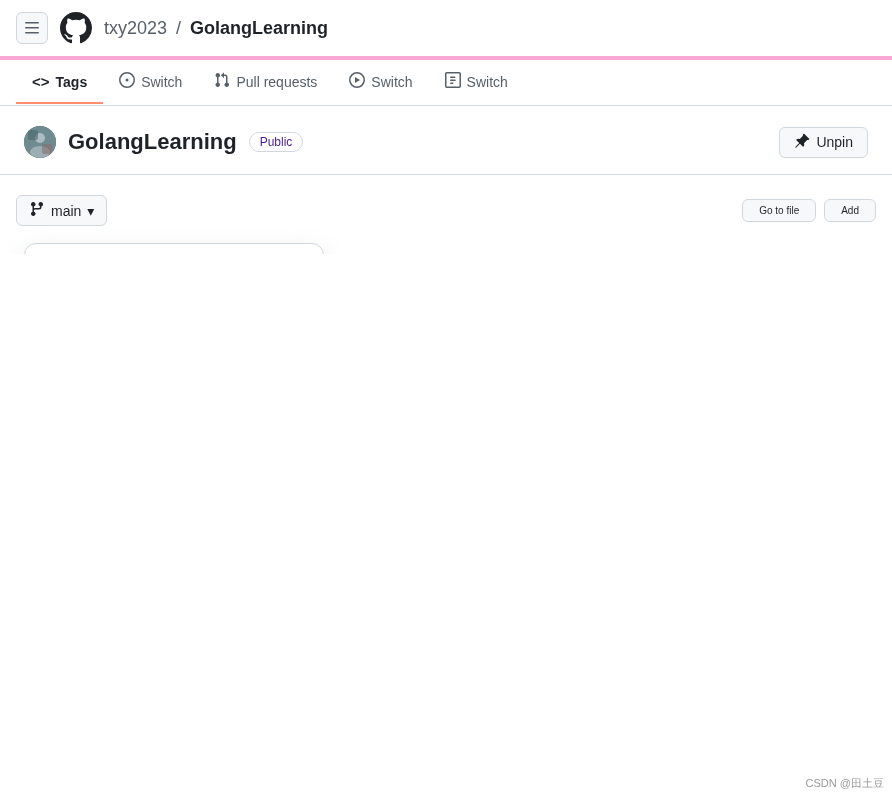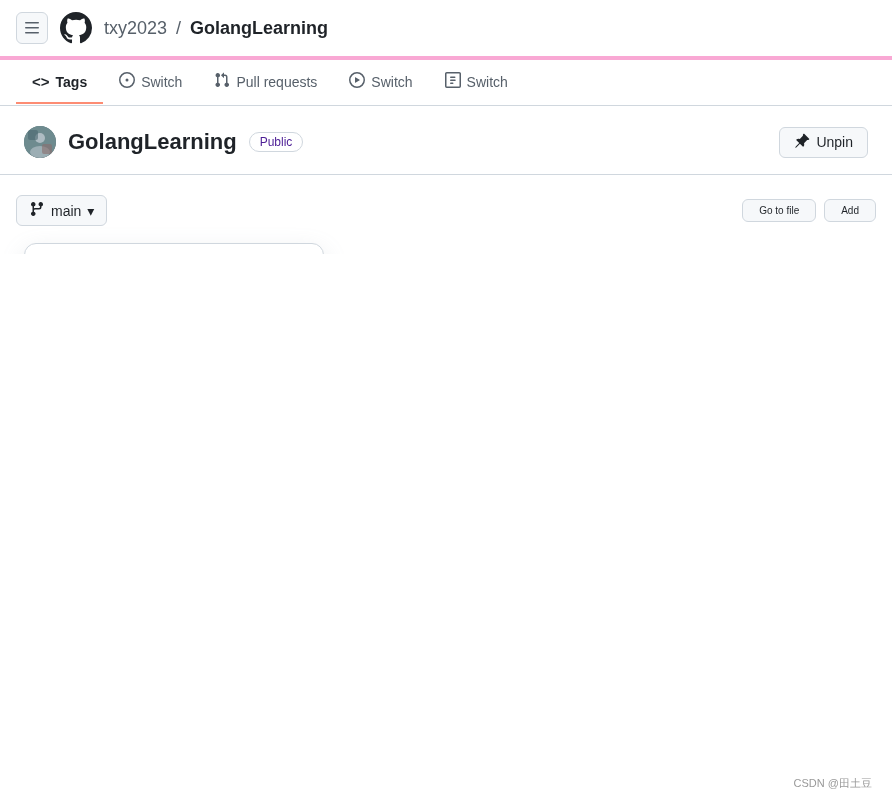--- a/index.html
+++ b/index.html
@@ -303,21 +303,21 @@
       color: #0969da;
       text-decoration: none;
       border-top: 1px solid #d0d7de;
       cursor: pointer;
     }
 
     
     .watermark {
       position: fixed;
       bottom: 8px;
-      right: 20px;
+      right: 8px;
       font-size: 11px;
       color: #999;
     }
 
     
     .right-actions-partial {
       display: flex;
       gap: 8px;
       overflow: hidden;
     }

